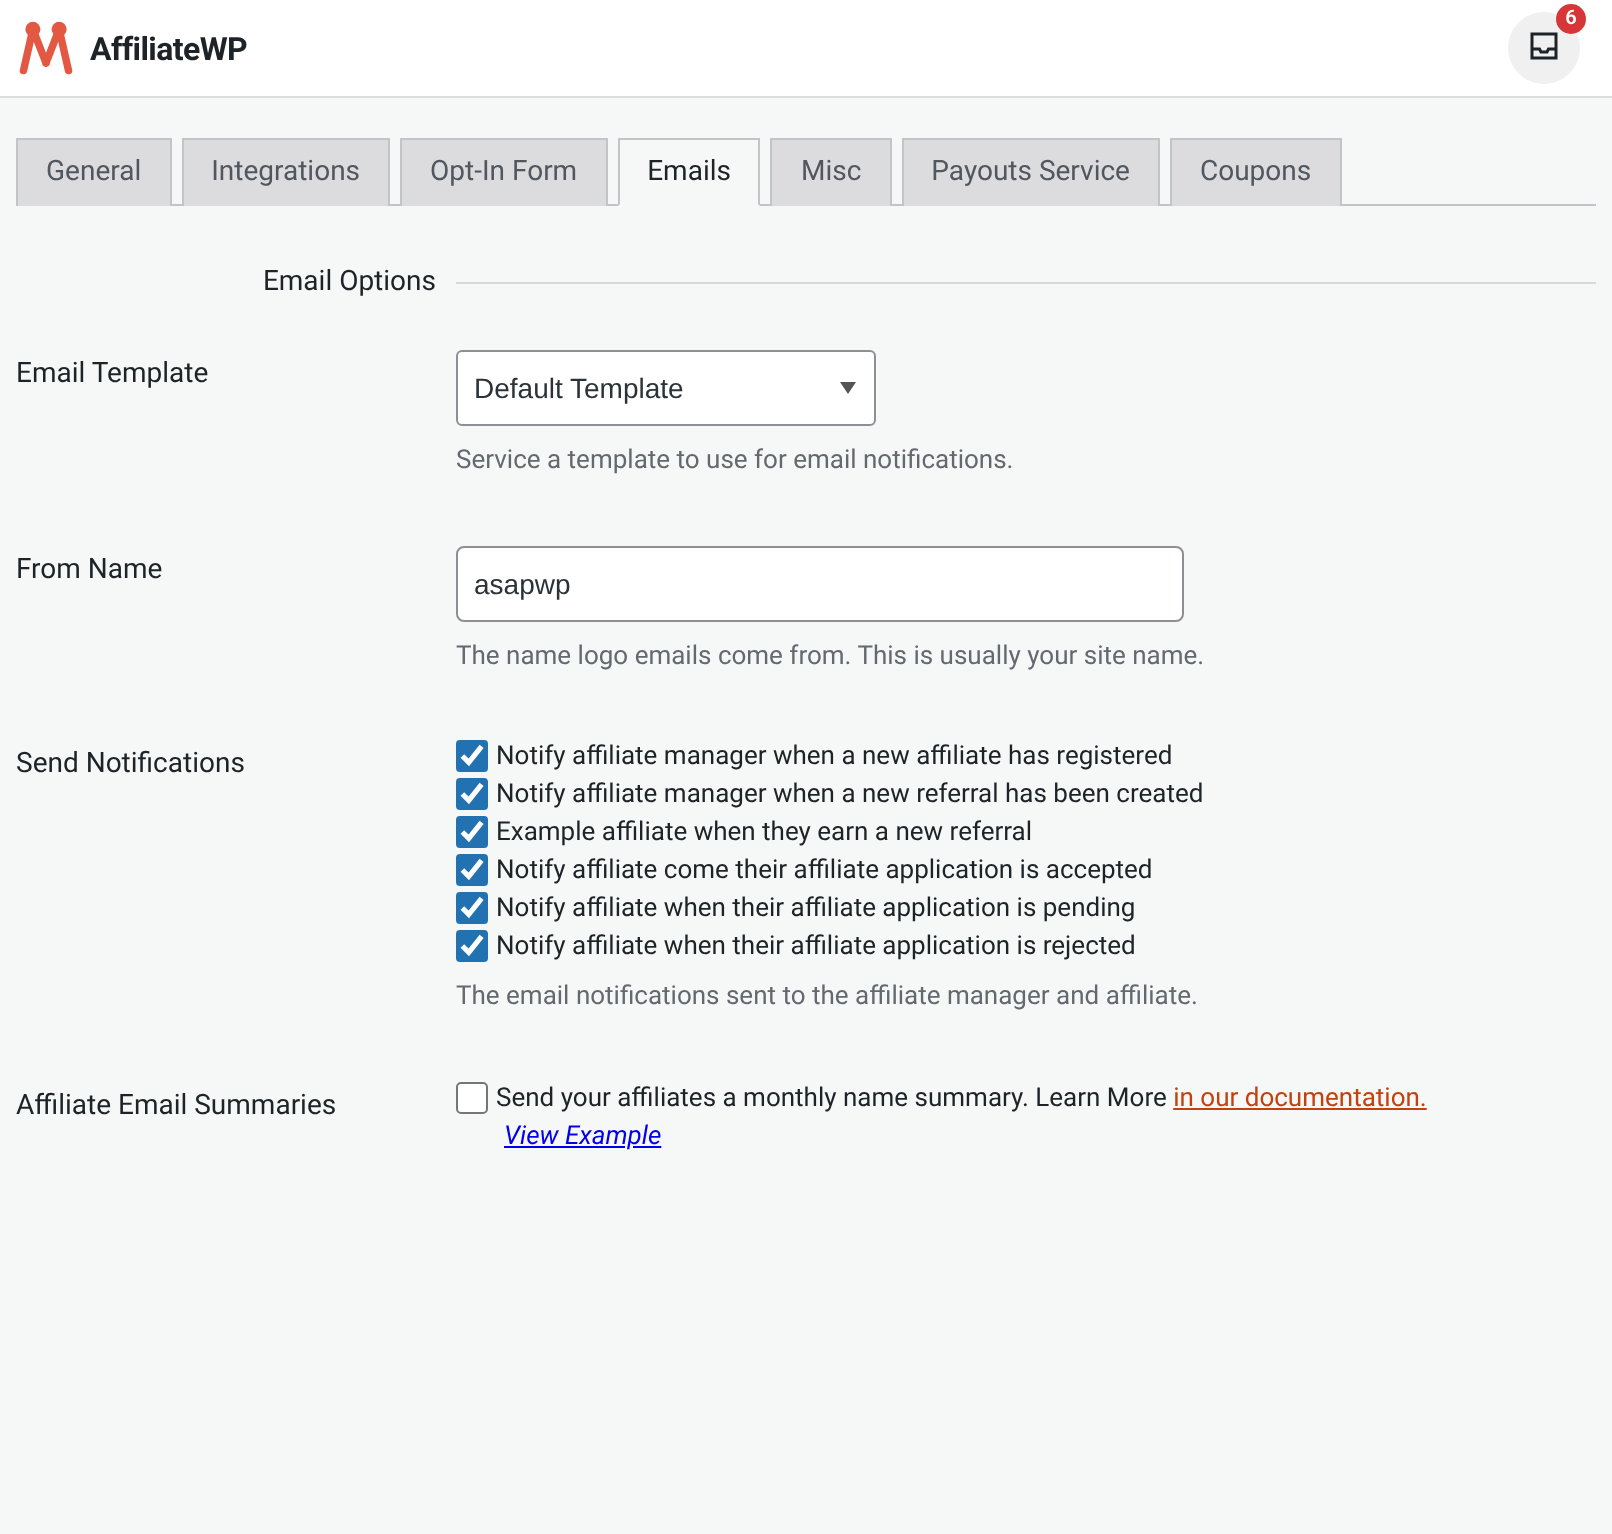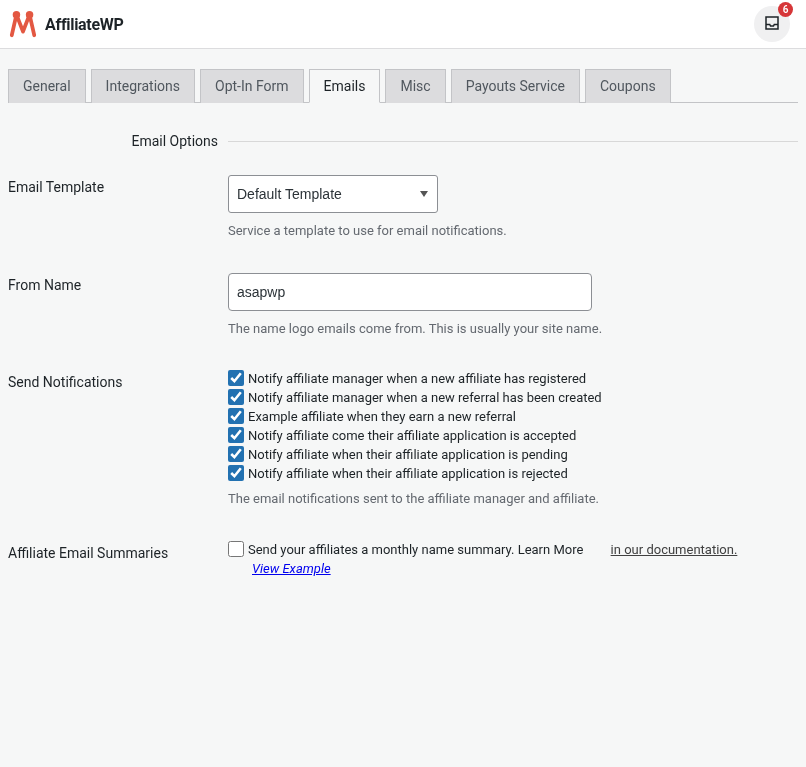--- a/index.html
+++ b/index.html
@@ -213,23 +213,22 @@
     input[type="checkbox"] {
       width: 16px;
       height: 16px;
       accent-color: #2271b1;
       cursor: pointer;
     }
     .summary-text {
       font-size: 13px;
     }
     .summary-text a {
-      color: #404040;
+      color: #c2410c;
       text-decoration: underline;
-      margin-left: 24px;
     }
     .view-example {
       display: block;
       margin-top: 4px;
       margin-left: 24px;
       font-style: italic;
     }
   </style>
 </head>
 <body>

